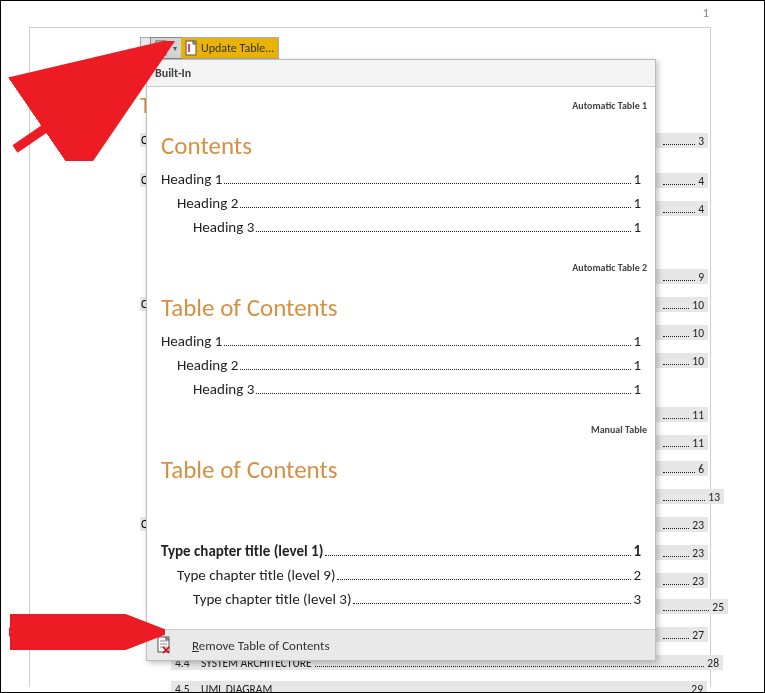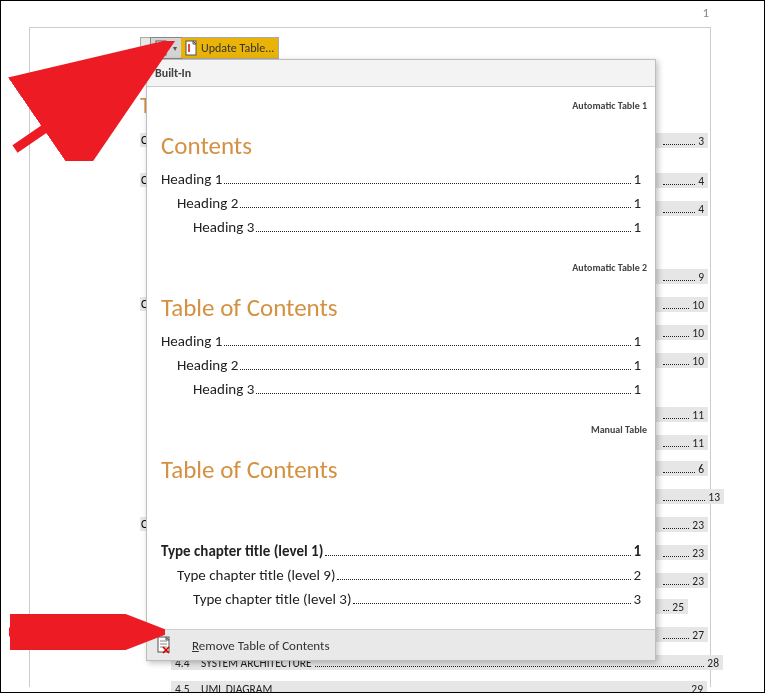--- a/index.html
+++ b/index.html
@@ -265,21 +265,21 @@
     <div class="bg-row" style="top: 544px; left: 655px; width: 52px;">
       <span class="label"></span>
       <span class="dots"></span>
       <span class="num">23</span>
     </div>
     <div class="bg-row" style="top: 572px; left: 655px; width: 52px;">
       <span class="label"></span>
       <span class="dots"></span>
       <span class="num">23</span>
     </div>
-    <div class="bg-row" style="top: 598px; left: 655px; width: 32px;">
+    <div class="bg-row" style="top: 598px; left: 655px; width: 72px;">
       <span class="label"></span>
       <span class="dots"></span>
       <span class="num">25</span>
     </div>
     <div class="bg-row" style="top: 626px; left: 655px; width: 52px;">
       <span class="label"></span>
       <span class="dots"></span>
       <span class="num">27</span>
     </div>
     <div class="bg-row" style="top: 654px; left: 170px; width: 552px;">

